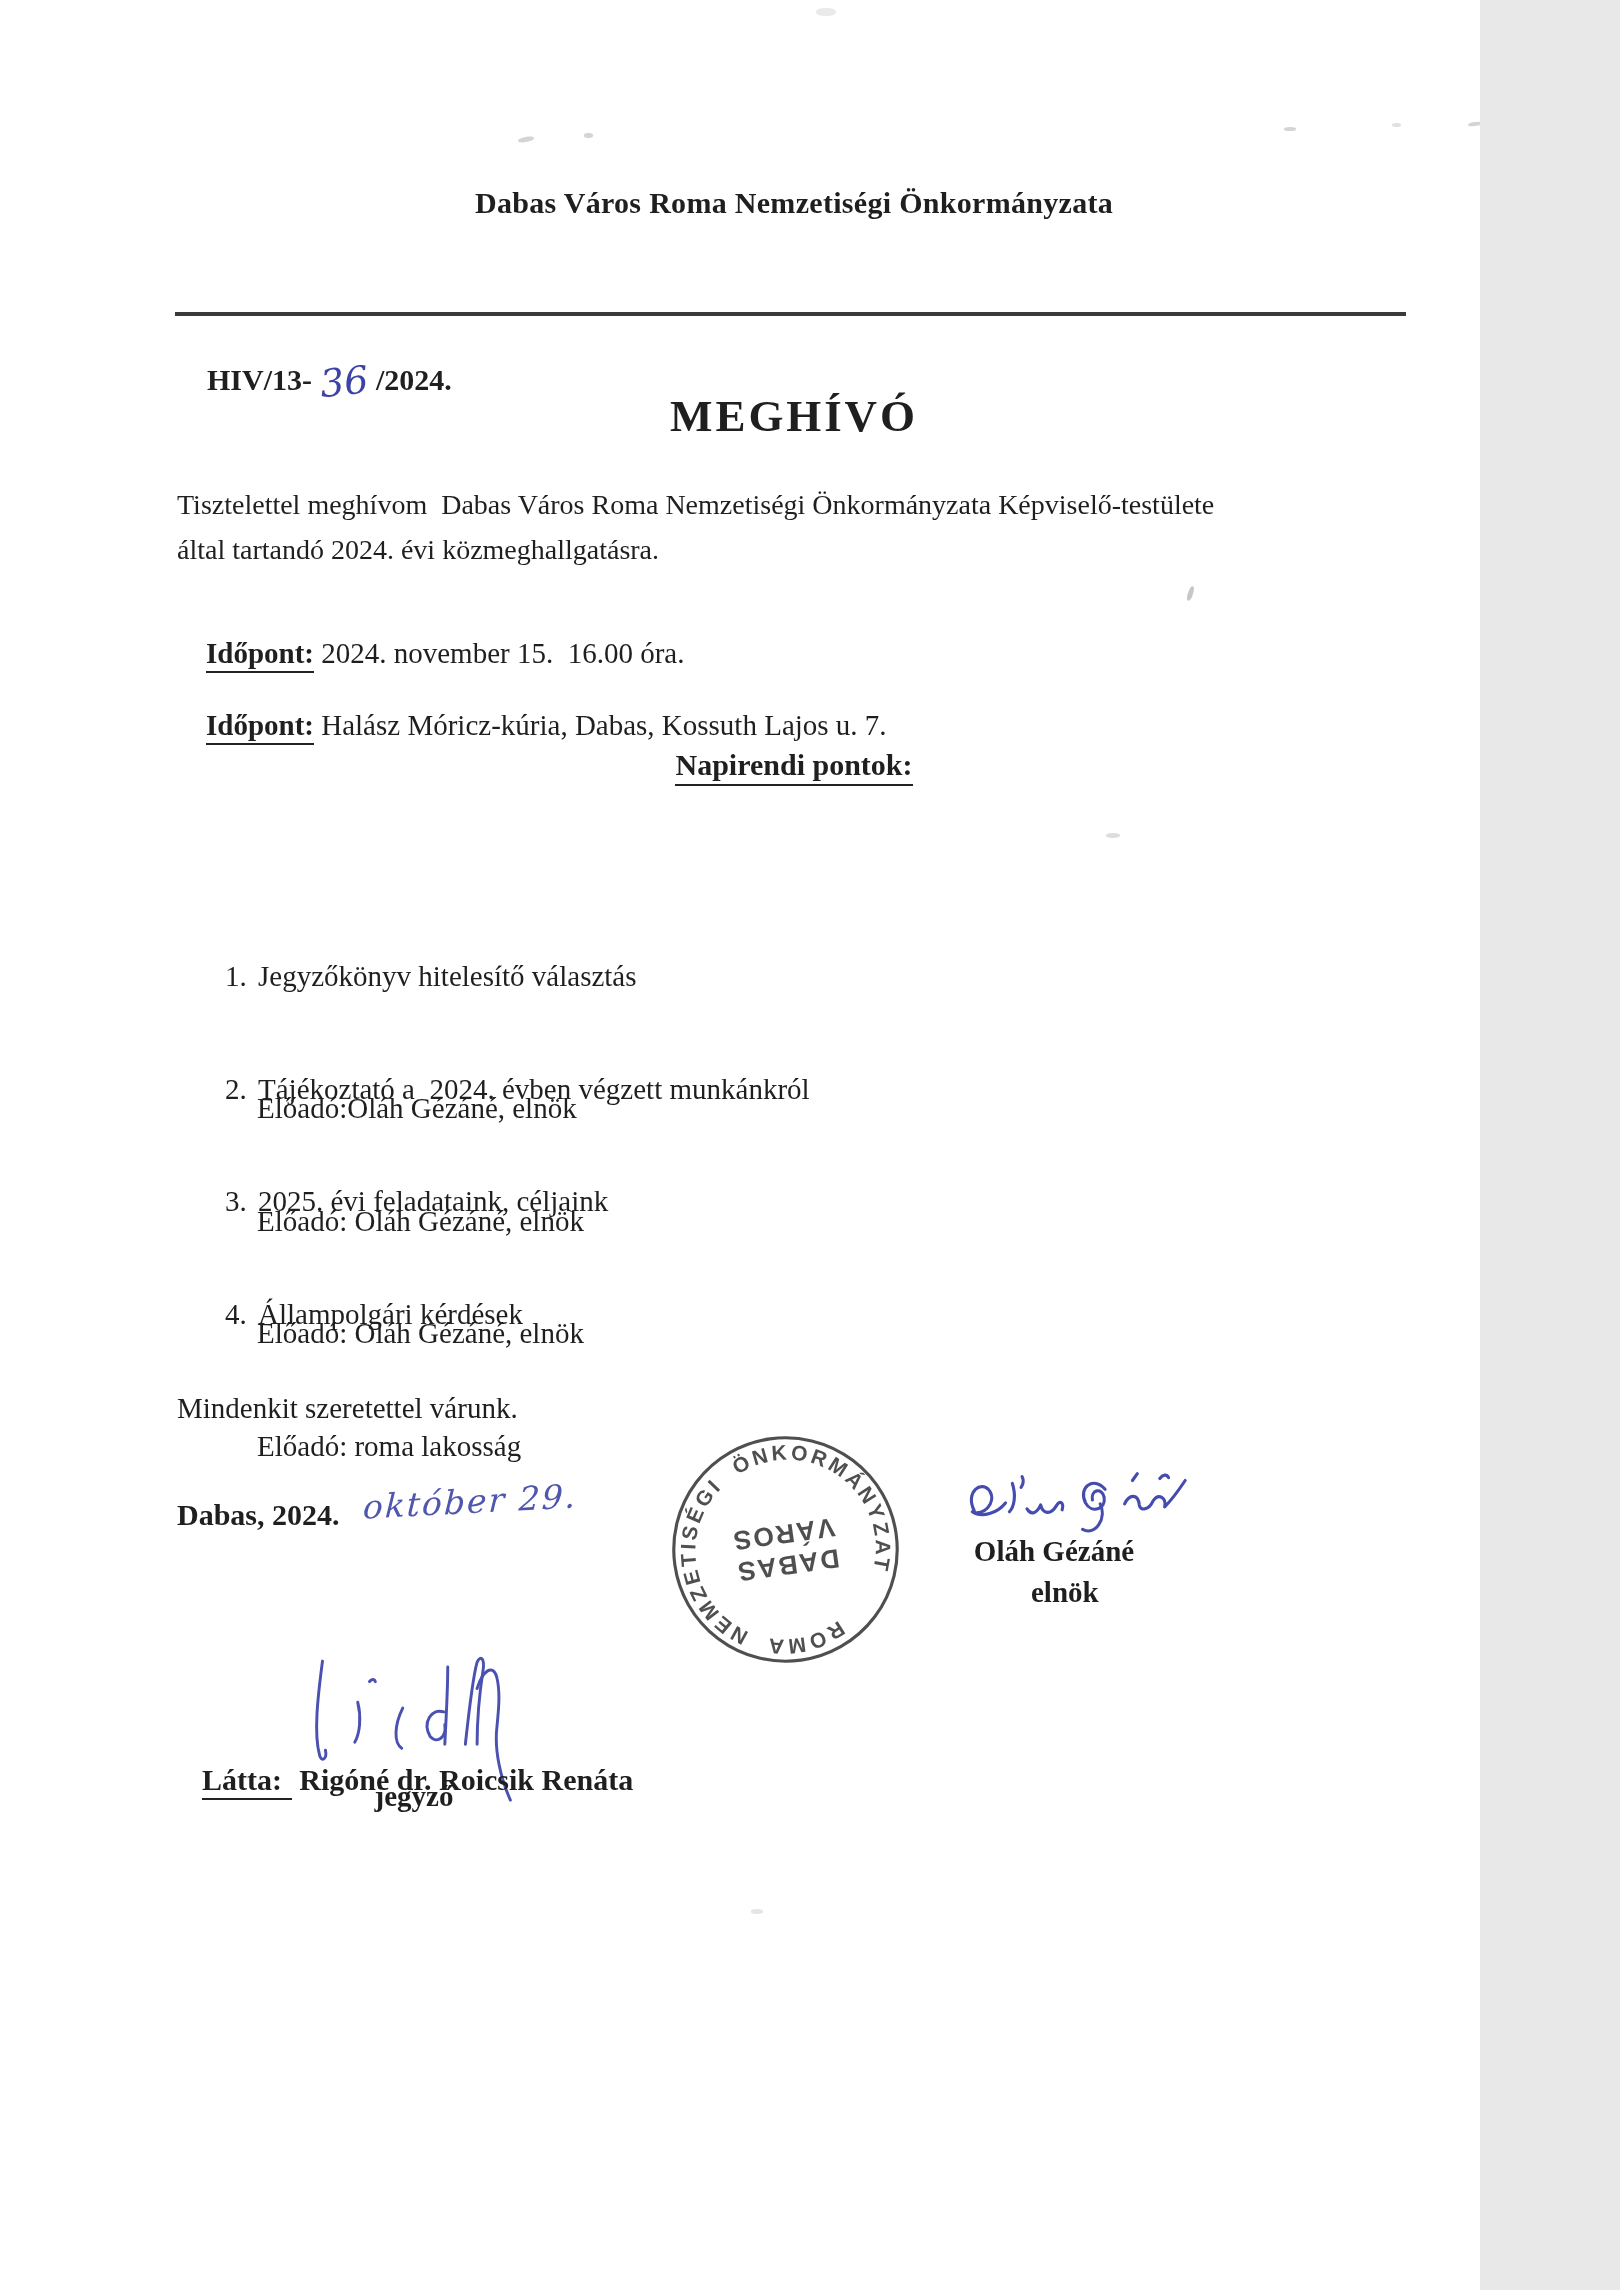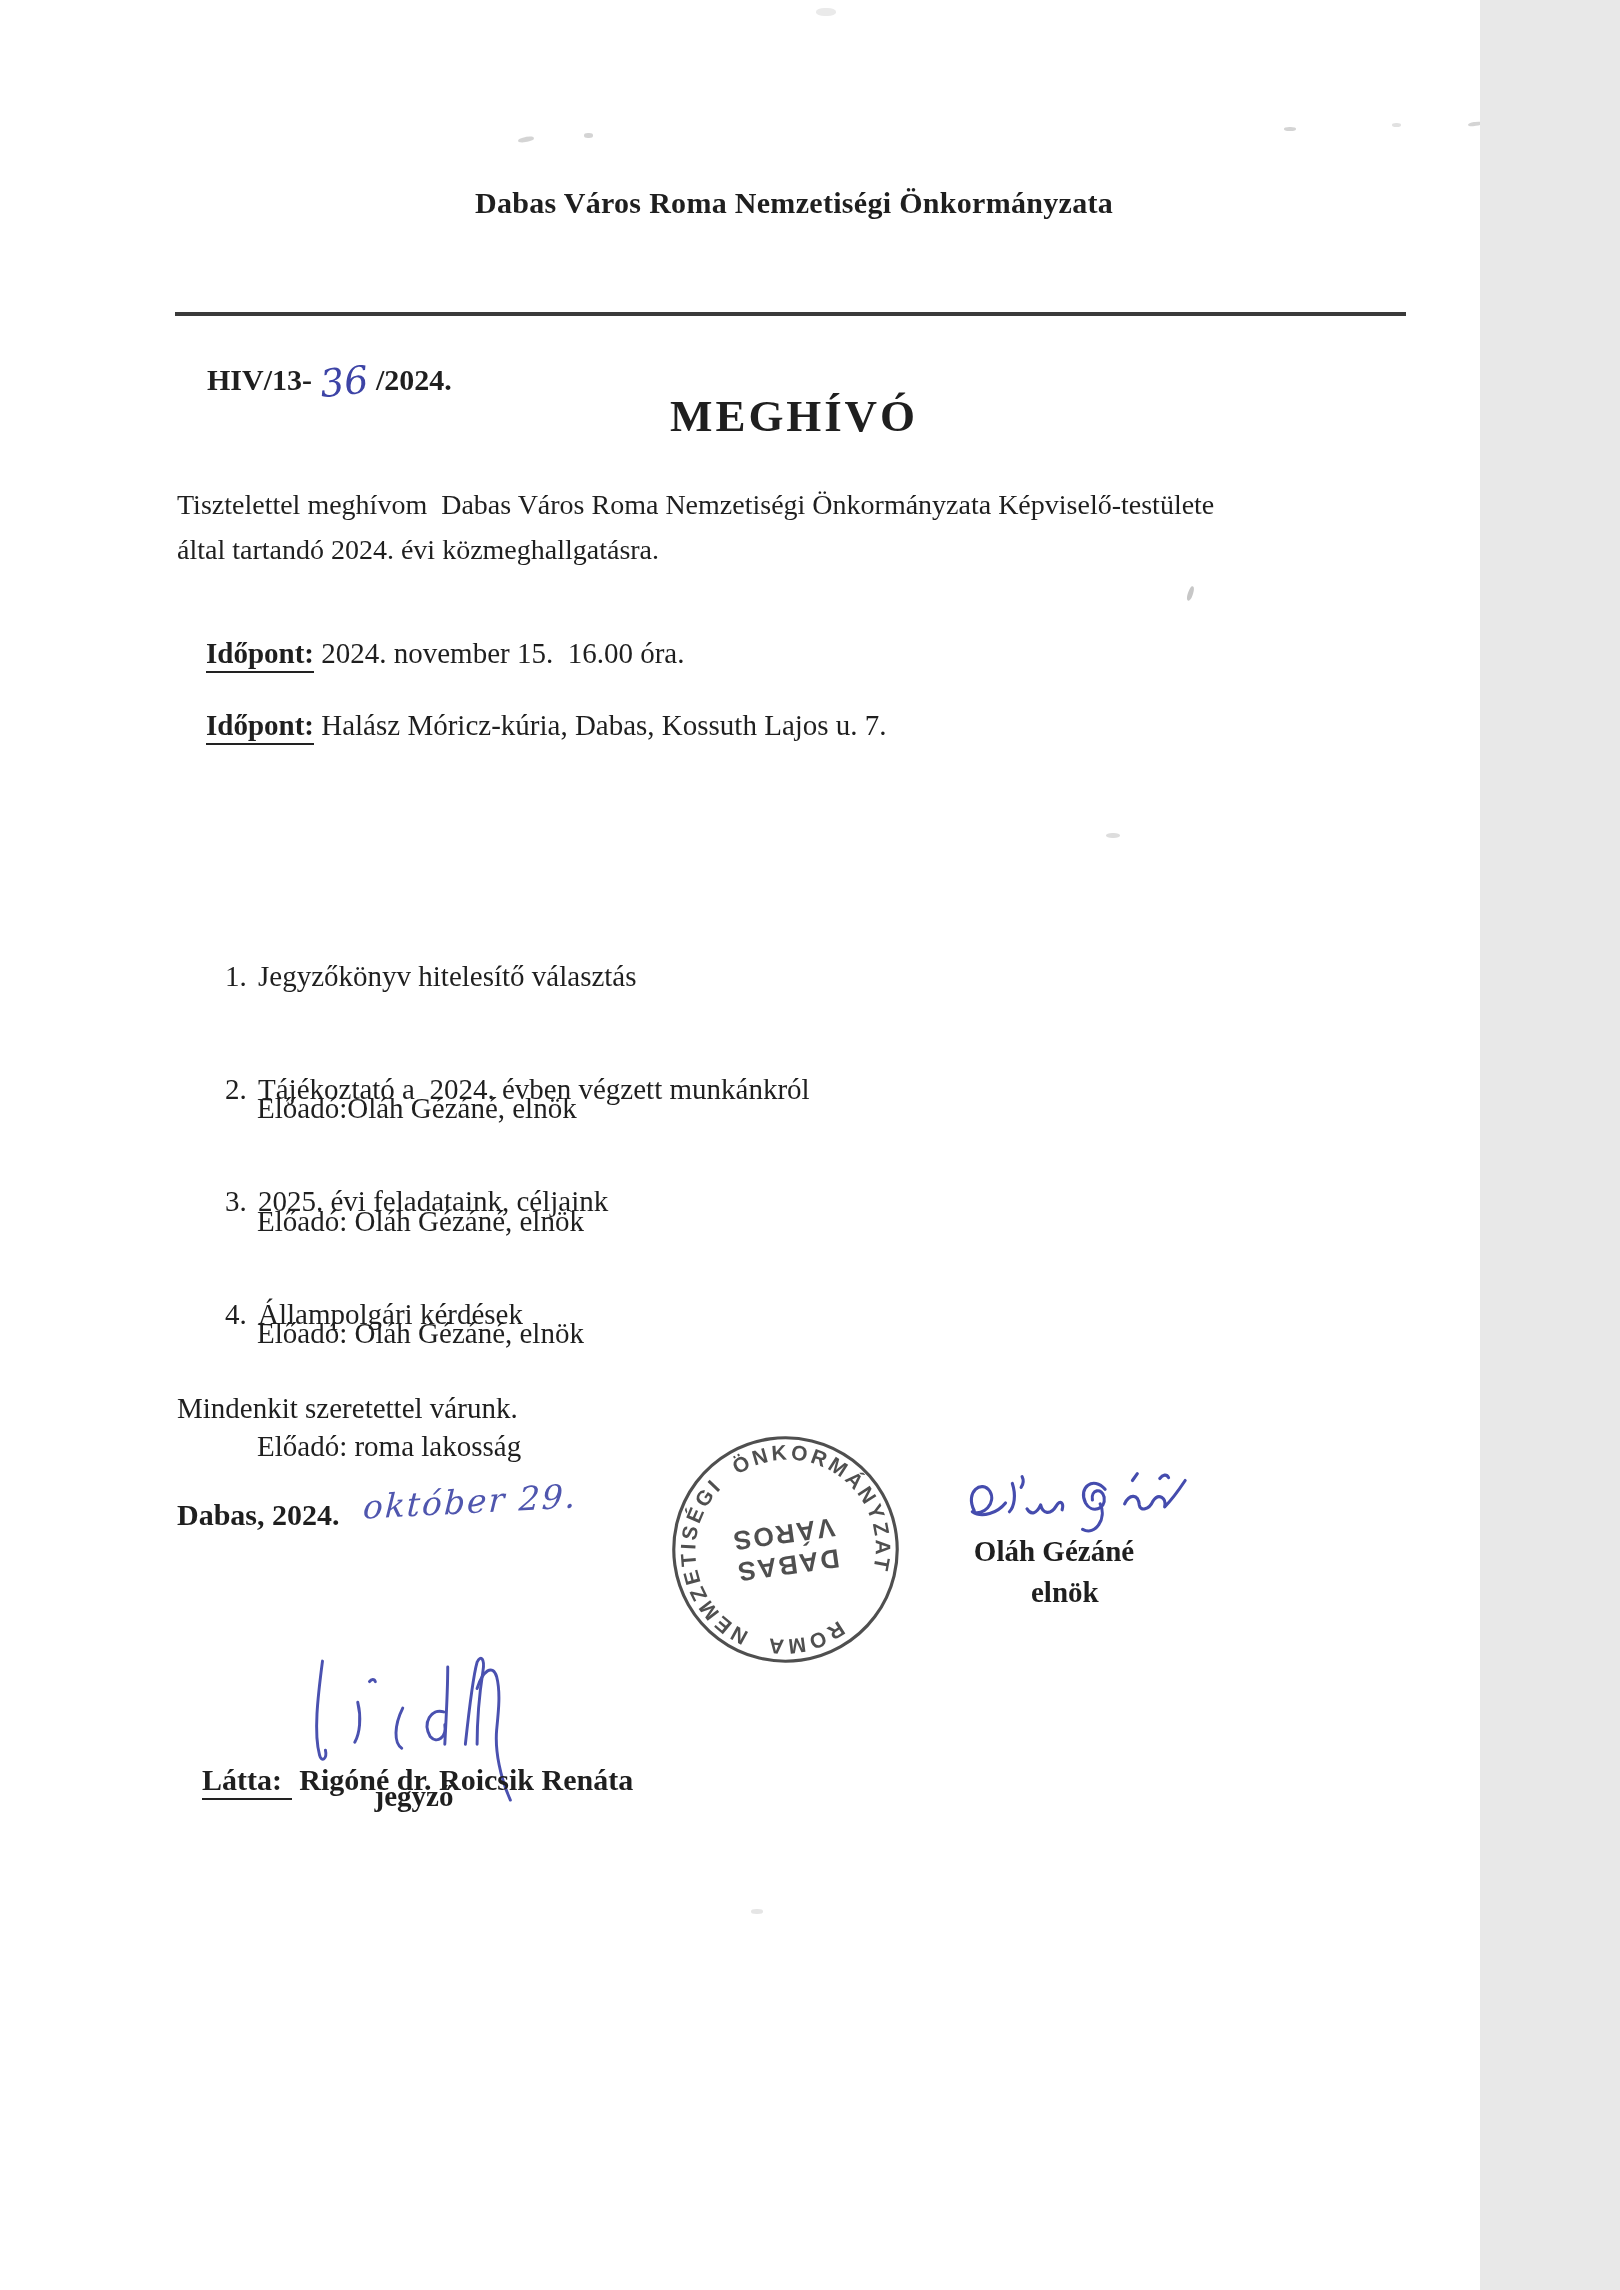--- a/index.html
+++ b/index.html
@@ -69,20 +69,23 @@
   </div>
 
   <div class="abs detail">
     <span class="lbl">Időpont:</span><span> 2024. november 15.  16.00 óra.</span>
   </div>
 
   <div class="abs detail2">
     <span class="lbl">Időpont:</span><span> Halász Móricz-kúria, Dabas, Kossuth Lajos u. 7.</span>
   </div>
 
+  <div class="abs centered agheading">
+    <span>Napirendi pontok:</span>
+  </div>
 
   <div class="abs agitem" style="top:866px">
     <div><span class="agnum">1.</span><span>Jegyzőkönyv hitelesítő választás</span></div>
     <div class="agline2">Előadó:Oláh Gézáné, elnök</div>
   </div>
   <div class="abs agitem" style="top:979px">
     <div><span class="agnum">2.</span><span>Tájékoztató a  2024. évben végzett munkánkról</span></div>
     <div class="agline2">Előadó: Oláh Gézáné, elnök</div>
   </div>
   <div class="abs agitem" style="top:1091px">

